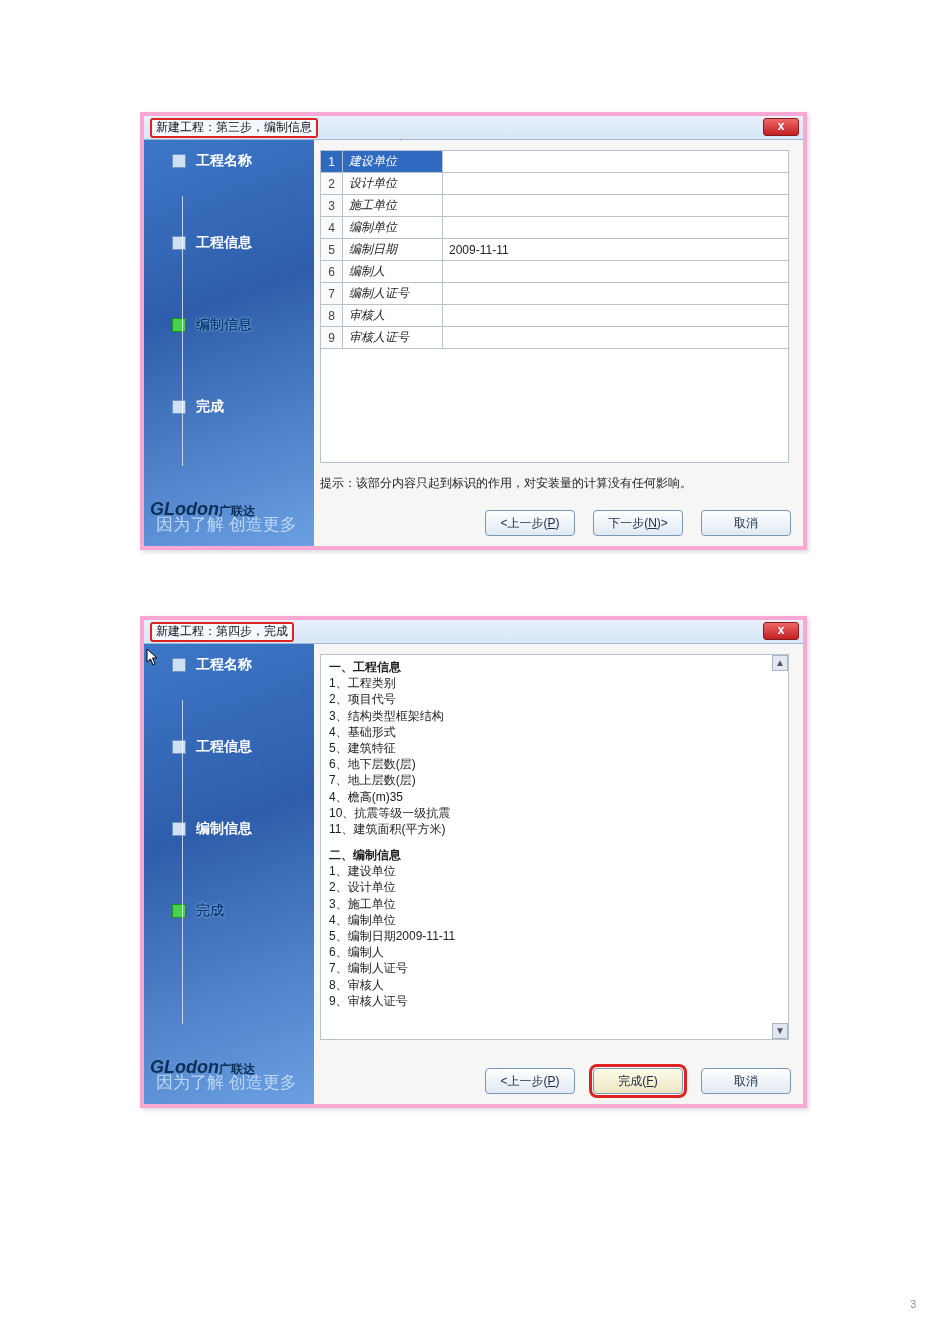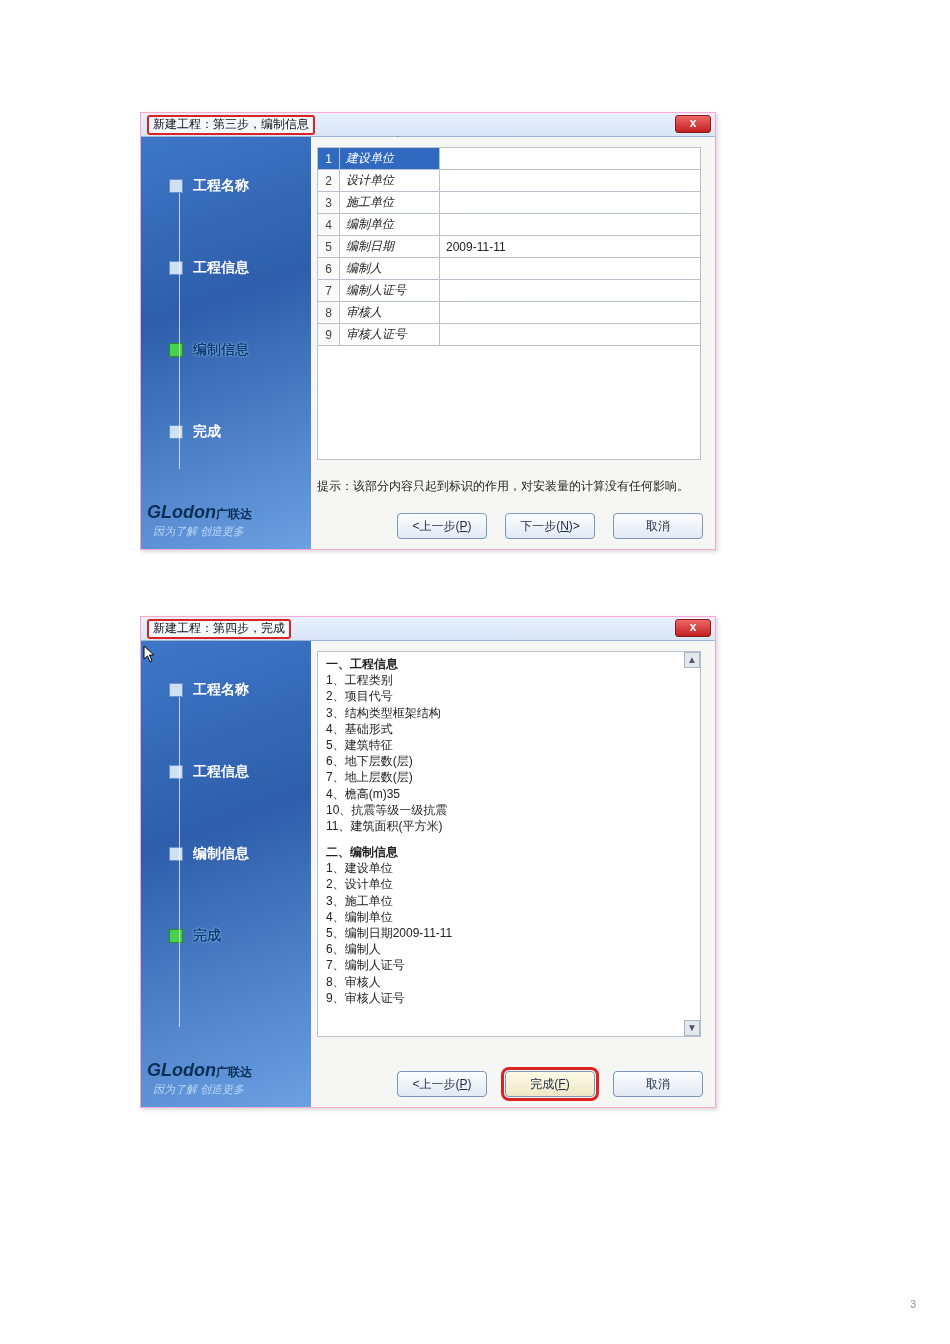--- a/index.html
+++ b/index.html
@@ -20,22 +20,22 @@
   .page-number {
     position: absolute;
     right: 34px;
     bottom: 34px;
     font-size: 10px;
     color: #888;
   }
   
   .dialog {
     position: absolute;
-    width: 576px;
-    border: 1px solid #f9a8d4;
+    width: 667px;
+    border: 4px solid #f9a8d4;
     box-shadow: 2px 2px 4px rgba(0,0,0,.15);
     background: #3b82f6;
   }
   .dlg1 { left: 140px; top: 112px; height: 438px; }
   .dlg2 { left: 140px; top: 616px; height: 492px; }
 
   .titlebar {
     height: 24px;
     position: relative;
     background: linear-gradient(#e8f0fb, #d8e6f7);
@@ -69,21 +69,21 @@
   }
 
   .dlg-body { display: flex; height: calc(100% - 24px); }
 
   
   .sidebar {
     width: 170px;
     background: linear-gradient(160deg, #3e77c8 0%, #2e5eab 40%, #6ba0e2 100%);
     position: relative;
     color: #fff;
-    padding-top: 40px;
+    padding-top: 12px;
   }
   .sidebar .wizline {
     position: absolute;
     left: 38px;
     top: 56px;
     bottom: 80px;
     width: 0;
     border-left: 1px solid rgba(255,255,255,.7);
   }
   .wstep {
@@ -109,23 +109,22 @@
     font-size: 18px;
     font-weight: 700;
     color: #0b2e55;
     font-style: italic;
   }
   .brand-cn { font-size: 12px; font-style: normal; font-weight: 600; margin-top: 24px; }
   .slogan {
     position: absolute;
     left: 12px;
     bottom: 10px;
-    font-size: 11px;
+    font-size: 17px;
     color: #bcd7f4;
-    font-style: italic;
   }
 
   
   .main {
     flex: 1;
     background: #f6f6f5;
     position: relative;
     padding: 10px 14px 50px 6px;
   }
   .prop-table {

